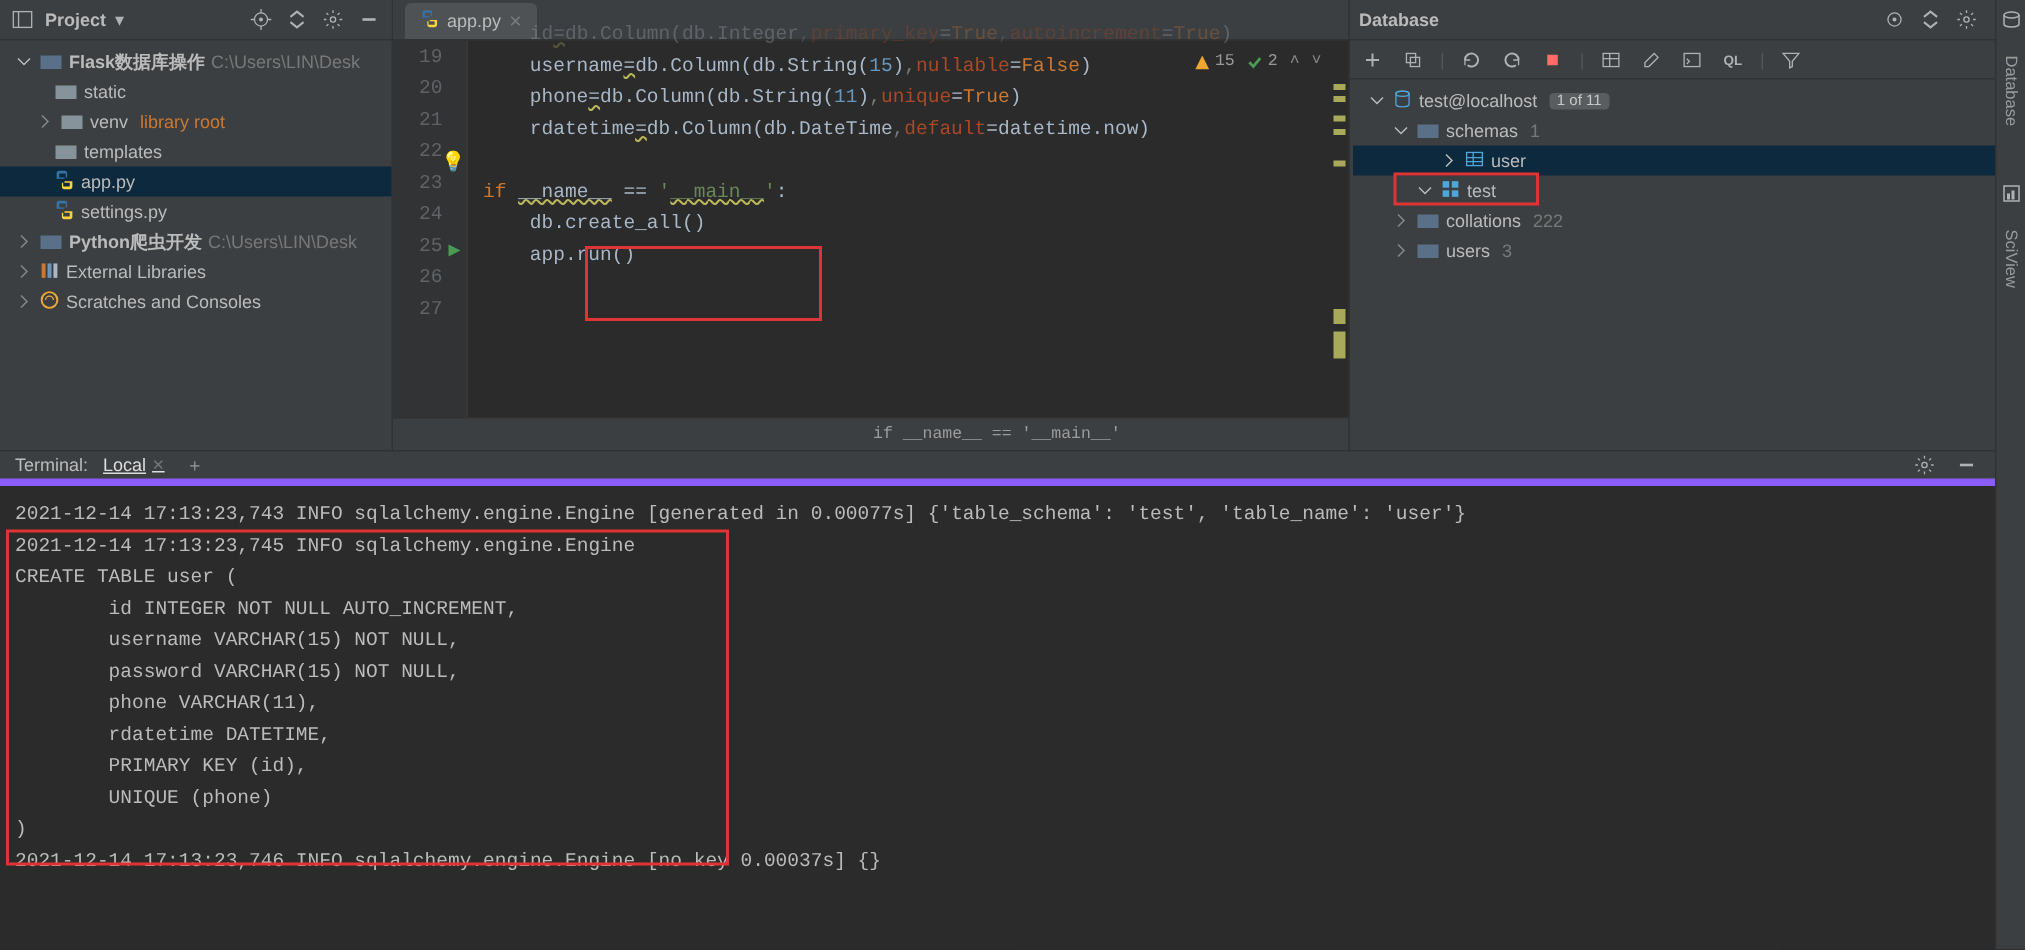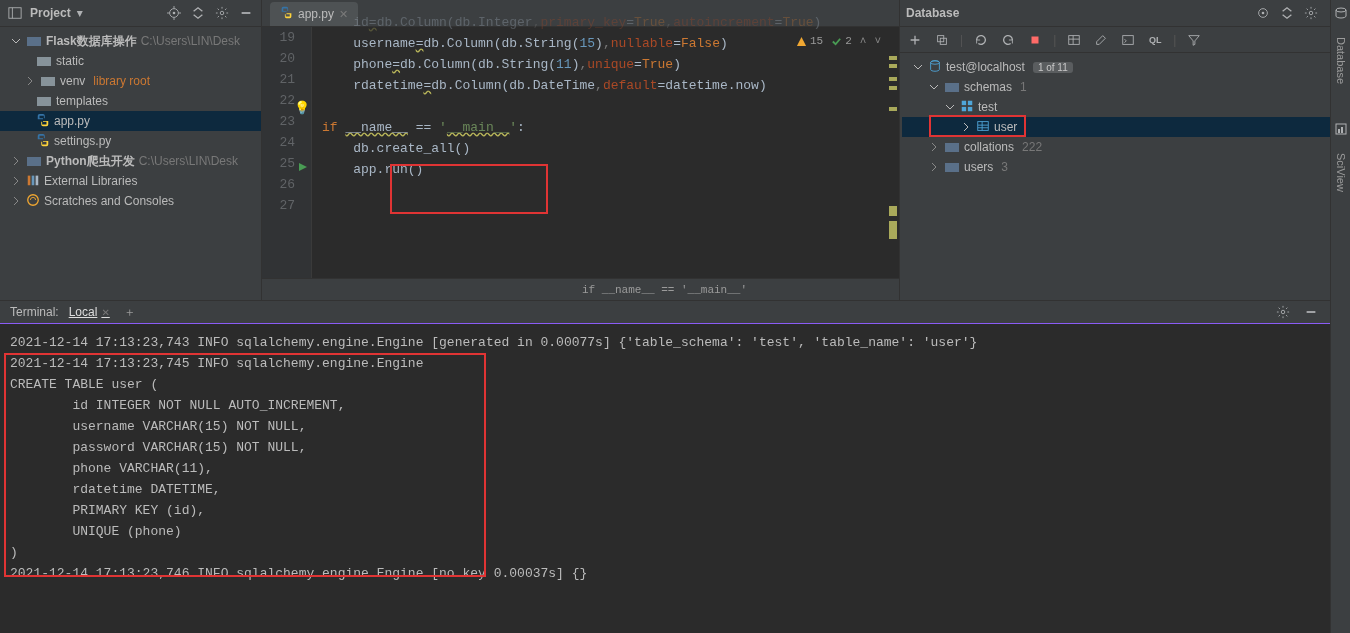--- a/index.html
+++ b/index.html
@@ -66,21 +66,21 @@
     .db-tree { padding:4px 0 0 2px;}
     .badge { background:#5a5d5f; color:#c8c8c8; font-size:10px; padding:0 5px; border-radius:3px; margin-left:4px;}
 
     
     .rail { position:absolute; right:0; top:0; bottom:0; width:20px; background:#3c3f41; border-left:1px solid #323232; display:flex; flex-direction:column; align-items:center; padding-top:6px; gap:14px;}
     .rail .vtxt { writing-mode:vertical-rl; font-size:11px; color:#9b9b9b; cursor:pointer;}
     .rail .vicon{ width:14px;height:14px;}
 
     
     .terminal-wrap { position:absolute; left:0; right:20px; top:300px; bottom:0; background:#2b2b2b; display:flex; flex-direction:column;}
-    .term-header { height:24px; background:#3c3f41; border-top:1px solid #323232; border-bottom:1px solid #8b5cf6; display:flex; align-items:center; padding:0 10px; color:#bbbbbb; gap:10px;}
+    .term-header { height:24px; background:#3c3f41; border-top:1px solid #323232; border-bottom:5px solid #8b5cf6; display:flex; align-items:center; padding:0 10px; color:#bbbbbb; gap:10px;}
     .term-header .spacer{flex:1;}
     .term-tabs { display:flex; gap:14px;}
     .term-tab { display:flex; align-items:center; gap:4px; color:#9b9b9b;}
     .term-tab.active { text-decoration:underline; color:#ddd;}
     .term-body { flex:1; padding:8px 10px; overflow:hidden; position:relative;}
     .term-body .tl { color:#bbbbbb; white-space:pre; line-height:21px;}
   </style>
 </head>
 <body>
 
@@ -414,49 +414,49 @@
             </svg>
           </span>
         <span class="folder-ico">
             <svg viewBox="0 0 16 16">
               <rect x="1" y="4" width="14" height="9" fill="#6e8299"></rect>
             </svg>
           </span>
         <span class="label">schemas</span>
         <span class="muted" style="margin-left:4px;">1</span>
       </div>
+      <div class="tree-row sel" style="position:relative;">
+        <span class="indent" style="width:54px;"></span>
+        <span class="chev">
+            <svg viewBox="0 0 10 10">
+              <path d="M3 1 L7 5 L3 9" fill="none" stroke="#bbb"></path>
+            </svg>
+          </span>
+        <span><svg width="14" height="14" viewBox="0 0 16 16">
+              <rect x="2" y="3" width="12" height="10" fill="none" stroke="#4fa6d9"></rect>
+              <line x1="2" y1="7" x2="14" y2="7" stroke="#4fa6d9"></line>
+              <line x1="2" y1="10" x2="14" y2="10" stroke="#4fa6d9"></line>
+              <line x1="7" y1="3" x2="7" y2="13" stroke="#4fa6d9"></line>
+            </svg></span>
+        <span class="label">user</span>
+      </div>
       <div class="tree-row">
         <span class="indent" style="width:38px;"></span>
         <span class="chev">
             <svg viewBox="0 0 10 10">
               <path d="M1 3 L5 7 L9 3" fill="none" stroke="#bbb"></path>
             </svg>
           </span>
         <span><svg width="14" height="14" viewBox="0 0 16 16">
               <rect x="2" y="2" width="5" height="5" fill="#4fa6d9"></rect>
               <rect x="9" y="2" width="5" height="5" fill="#4fa6d9"></rect>
               <rect x="2" y="9" width="5" height="5" fill="#4fa6d9"></rect>
               <rect x="9" y="9" width="5" height="5" fill="#4fa6d9"></rect>
             </svg></span>
         <span class="label">test</span>
-      </div>
-      <div class="tree-row sel" style="position:relative;">
-        <span class="indent" style="width:54px;"></span>
-        <span class="chev">
-            <svg viewBox="0 0 10 10">
-              <path d="M3 1 L7 5 L3 9" fill="none" stroke="#bbb"></path>
-            </svg>
-          </span>
-        <span><svg width="14" height="14" viewBox="0 0 16 16">
-              <rect x="2" y="3" width="12" height="10" fill="none" stroke="#4fa6d9"></rect>
-              <line x1="2" y1="7" x2="14" y2="7" stroke="#4fa6d9"></line>
-              <line x1="2" y1="10" x2="14" y2="10" stroke="#4fa6d9"></line>
-              <line x1="7" y1="3" x2="7" y2="13" stroke="#4fa6d9"></line>
-            </svg></span>
-        <span class="label">user</span>
       </div>
       <div class="tree-row">
         <span class="indent" style="width:22px;"></span>
         <span class="chev">
             <svg viewBox="0 0 10 10">
               <path d="M3 1 L7 5 L3 9" fill="none" stroke="#888"></path>
             </svg>
           </span>
         <span class="folder-ico">
             <svg viewBox="0 0 16 16">

